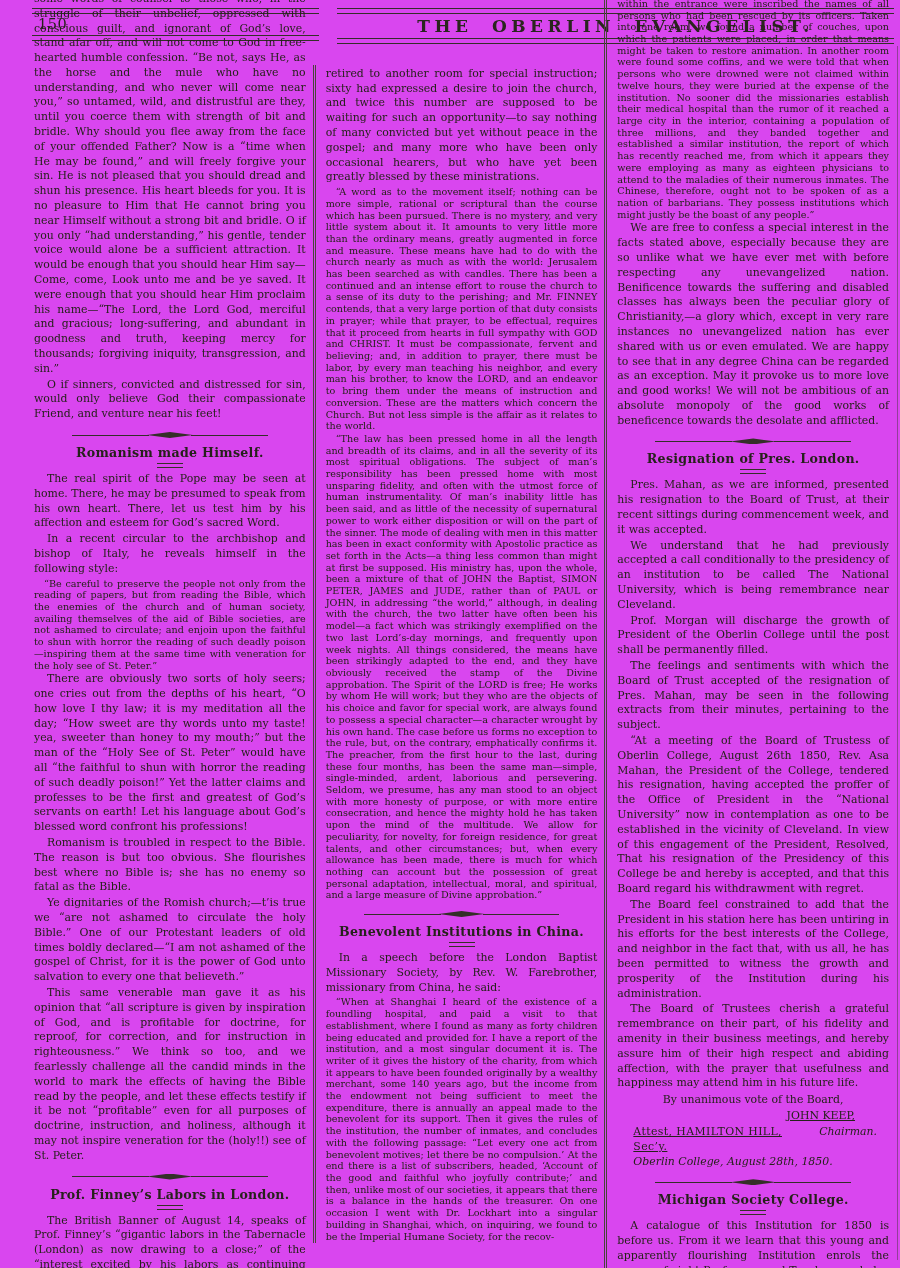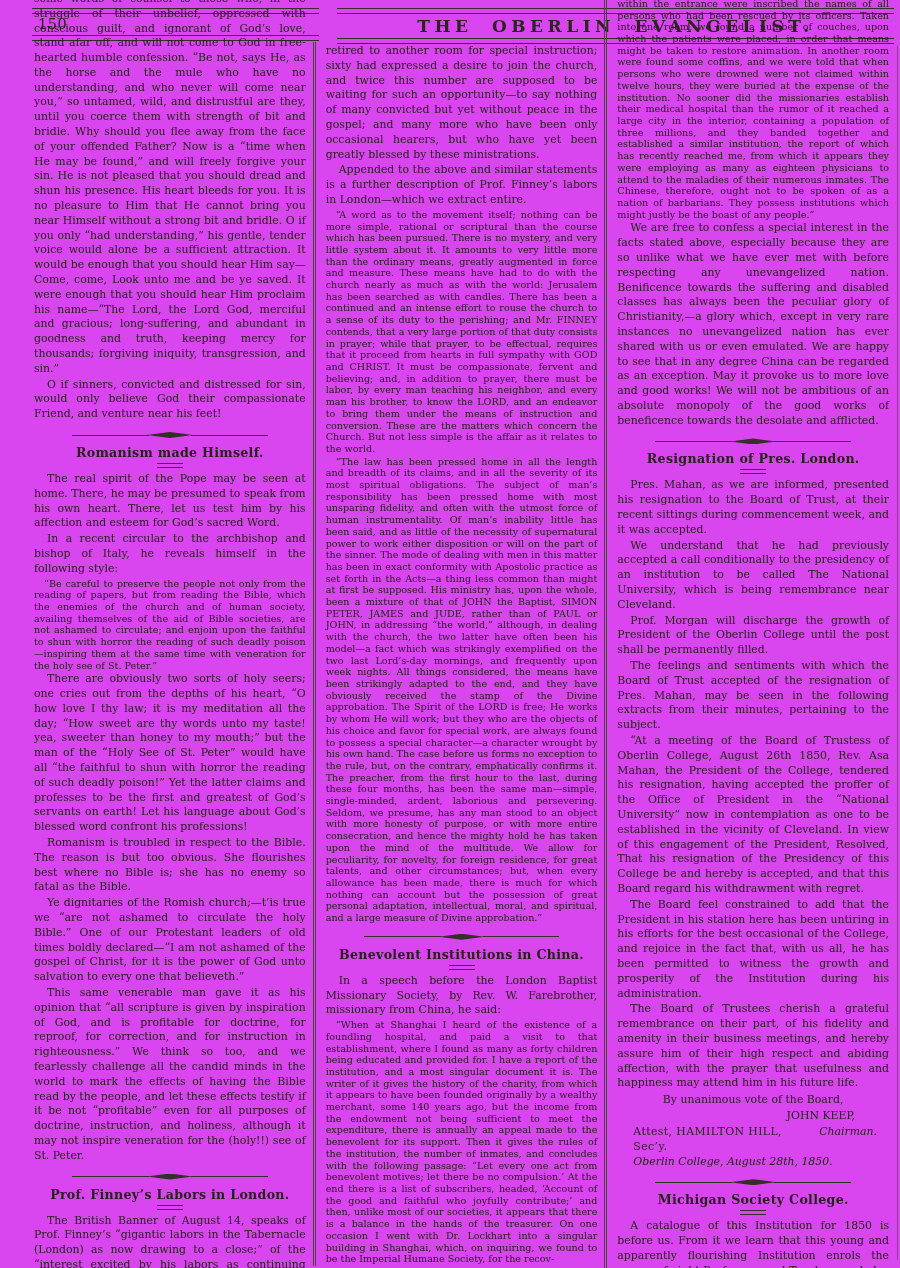--- a/index.html
+++ b/index.html
@@ -58,25 +58,25 @@
     display:flex;align-items:center;justify-content:center;
     width:72%;margin:10px auto 5px auto;
   }
   .dl{flex:1;height:1px;background:#342f28;}
   .dd{
     width:46px;height:6px;background:#342f28;margin:0 -2px;
     clip-path:polygon(0 50%,50% 0,100% 50%,50% 100%);
   }
   .sig{font-size:10.9px;line-height:15px;}
   .sig.center{text-align:center;}
-  .sig.right{text-align:right;padding-right:34px;}
+  .sig.right{text-align:right;padding-right:34px;text-decoration:underline;}
   .sig.italic{font-style:italic;padding-left:16px;}
   .sig.split{display:flex;justify-content:space-between;padding:0 12px 0 16px;}
   .ital{font-style:italic;margin-left:12px;}
-  .smallcaps{letter-spacing:.4px;}
+  .smallcaps{letter-spacing:.4px;text-decoration:underline;}
 </style>
 </head>
 <body>
 
 <div class="page">
   <header class="masthead-row">
     <div class="mh-left">
       <div class="rule double"></div>
       <div class="pagenum">150</div>
       <div class="rule double"></div>
@@ -113,21 +113,20 @@
           <span class="dl"></span>
         </div>
         <div class="head-block">
           <h2 class="art-head">Prof. Finney’s Labors in London.</h2>
           <span class="head-orn"></span>
         </div>
         <p class="paragraph">The British Banner of August 14, speaks of Prof. Finney’s “gigantic labors in the Tabernacle (London) as now drawing to a close;” of the “interest excited by his labors as continuing unabated;” “the chapel, the last Sabbath evening gorged to overflowing”—not less than one thousand, after a sermon of one hour and a half</p>
       </div>
       <div class="col">
         <p class="paragraph noindent">retired to another room for special instruction; sixty had expressed a desire to join the church, and twice this number are supposed to be waiting for such an opportunity—to say nothing of many convicted but yet without peace in the gospel; and many more who have been only occasional hearers, but who have yet been greatly blessed by these ministrations.</p>
-        <p class="paragraph">Appended to the above and similar statements is a further description of Prof. Finney’s labors in London—which we extract entire.</p>
         <p class="quote">“A word as to the movement itself; nothing can be more simple, rational or scriptural than the course which has been pursued.  There is no mystery, and very little system about it.  It amounts to very little more than the ordinary means, greatly augmented in force and measure. These means have had to do with the church nearly as much as with the world: Jerusalem has been searched as with candles.  There has been a continued and an intense effort to rouse the church to a sense of its duty to the perishing; and Mr. FINNEY contends, that a very large portion of that duty consists in prayer; while that prayer, to be effectual, requires that it proceed from hearts in full sympathy with GOD and CHRIST.  It must be compassionate, fervent and believing; and, in addition to prayer, there must be labor, by every man teaching his neighbor, and every man his brother, to know the LORD, and an endeavor to bring them under the means of instruction and conversion.  These are the matters which concern the Church.  But not less simple is the affair as it relates to the world.</p>
         <p class="quote">“The law has been pressed home in all the length and breadth of its claims, and in all the severity of its most spiritual obligations.  The subject of man’s responsibility has been pressed home with most unsparing fidelity, and often with the utmost force of human instrumentality.  Of man’s inability little has been said, and as little of the necessity of supernatural power to work either disposition or will on the part of the sinner.  The mode of dealing with men in this matter has been in exact conformity with Apostolic practice as set forth in the Acts—a thing less common than might at first be supposed.  His ministry has, upon the whole, been a mixture of that of JOHN the Baptist, SIMON PETER, JAMES and JUDE, rather than of PAUL or JOHN, in addressing “the world,” although, in dealing with the church, the two latter have often been his model—a fact which was strikingly exemplified on the two last Lord’s-day mornings, and frequently upon week nights.  All things considered, the means have been strikingly adapted to the end, and they have obviously received the stamp of the Divine approbation.  The Spirit of the LORD is free; He works by whom He will work; but they who are the objects of his choice and favor for special work, are always found to possess a special character—a character wrought by his own hand.  The case before us forms no exception to the rule, but, on the contrary, emphatically confirms it.  The preacher, from the first hour to the last, during these four months, has been the same man—simple, single-minded, ardent, laborious and persevering. Seldom, we presume, has any man stood to an object with more honesty of purpose, or with more entire consecration, and hence the mighty hold he has taken upon the mind of the multitude.  We allow for peculiarity, for novelty, for foreign residence, for great talents, and other circumstances; but, when every allowance has been made, there is much for which nothing can account but the possession of great personal adaptation, intellectual, moral, and spiritual, and a large measure of Divine approbation.”</p>
         <div class="divider">
           <span class="dl"></span>
           <span class="dd"></span>
           <span class="dl"></span>
         </div>
         <div class="head-block">
           <h2 class="art-head">Benevolent Institutions in China.</h2>
           <span class="head-orn"></span>
@@ -145,21 +144,21 @@
         </div>
         <div class="head-block">
           <h2 class="art-head">Resignation of Pres. London.</h2>
           <span class="head-orn"></span>
         </div>
         <p class="paragraph">Pres. Mahan, as we are informed, presented his resignation to the Board of Trust, at their recent sittings during commencement week, and it was accepted.</p>
         <p class="paragraph">We understand that he had previously accepted a call conditionally to the presidency of an institution to be called The National University, which is being remembrance near Cleveland.</p>
         <p class="paragraph">Prof. Morgan will discharge the growth of President of the Oberlin College until the post shall be permanently filled.</p>
         <p class="paragraph">The feelings and sentiments with which the Board of Trust accepted of the resignation of Pres. Mahan, may be seen in the following extracts from their minutes, pertaining to the subject.</p>
         <p class="paragraph">“At a meeting of the Board of Trustess of Oberlin College, August 26th 1850, Rev. Asa Mahan, the President of the College, tendered his resignation, having accepted the proffer of the Office of President in the “National University” now in contemplation as one to be established in the vicinity of Cleveland.  In view of this engagement of the President, Resolved, That his resignation of the Presidency of this College be and hereby is accepted, and that this Board regard his withdrawment with regret.</p>
-        <p class="paragraph">The Board feel constrained to add that the President in his station here has been untiring in his efforts for the best occasional of the College, and rejoice in the fact that, with us all, he has been permitted to witness the growth and prosperity of the Institution during his administration.</p>
+        <p class="paragraph">The Board feel constrained to add that the President in his station here has been untiring in his efforts for the best interests of the College, and neighbor in the fact that, with us all, he has been permitted to witness the growth and prosperity of the Institution during his administration.</p>
         <p class="paragraph">The Board of Trustees cherish a grateful remembrance on their part, of his fidelity and amenity in their business meetings, and hereby assure him of their high respect and abiding affection, with the prayer that usefulness and happiness may attend him in his future life.</p>
         <p class="sig center">By unanimous vote of the Board,</p>
         <p class="sig right">JOHN KEEP,</p>
         <div class="sig split">
           <span class="smallcaps">Attest, HAMILTON HILL, Sec’y.</span>
           <span class="ital">Chairman.</span>
         </div>
         <p class="sig italic">Oberlin College, August 28th, 1850.</p>
         <div class="divider">
           <span class="dl"></span>

